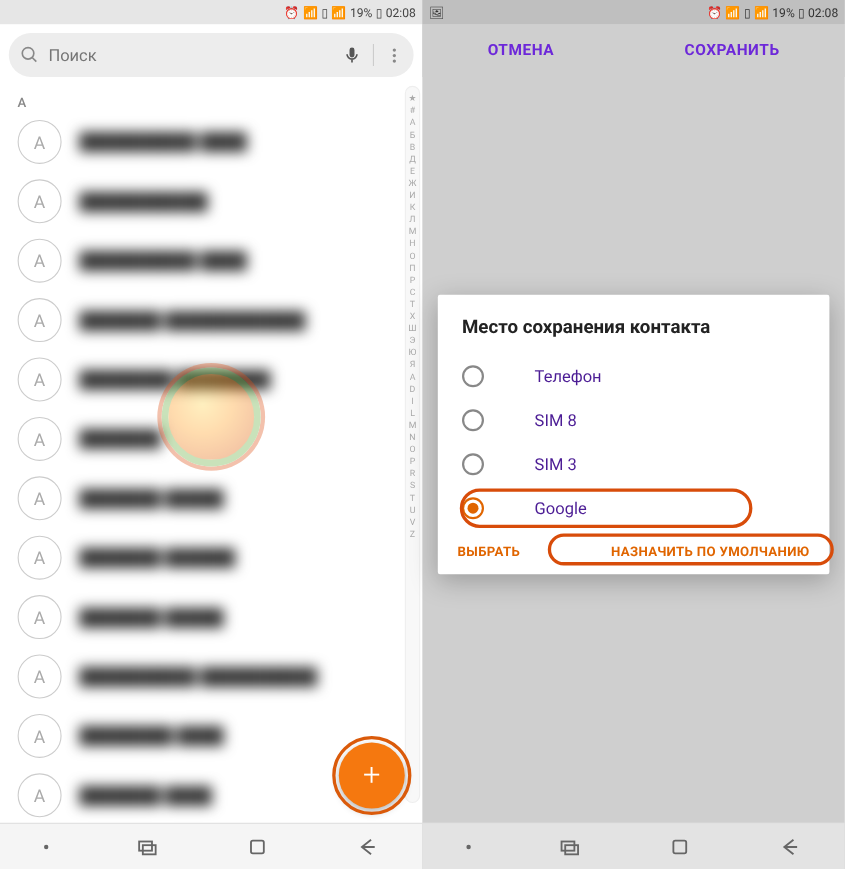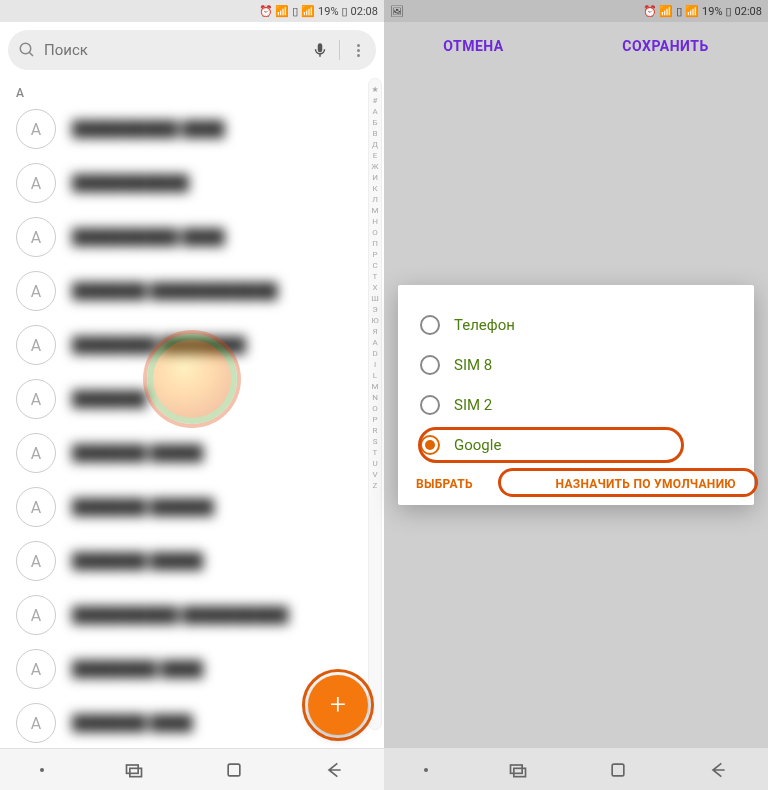--- a/index.html
+++ b/index.html
@@ -33,21 +33,21 @@
   .top-actions { height: 48px; display: flex; align-items: center; justify-content: space-around; background: #cfcfcf; }
   .top-action-btn { color: #6d28d9; font-size: 14px; font-weight: 700; letter-spacing: 0.5px; }
   .dialog-overlay { position: absolute; inset: 0; display: flex; align-items: center; justify-content: center; padding: 0 14px; }
   .dialog { width: 100%; background: #fff; border-radius: 2px; box-shadow: 0 6px 24px rgba(0,0,0,0.25); padding: 20px 0 14px; }
   .dialog-title { font-size: 17px; font-weight: 700; color: #222; padding: 0 22px 14px; }
   .radio-list { padding: 0 10px; }
   .radio-row { display: flex; align-items: center; padding: 10px 12px; gap: 14px; position: relative; }
   .radio { width: 20px; height: 20px; border-radius: 50%; border: 2px solid #888; flex-shrink: 0; position: relative; }
   .radio.selected { border-color: #e06500; }
   .radio.selected::after { content: ''; position: absolute; inset: 3px; border-radius: 50%; background: #e06500; }
-  .radio-label { font-size: 15px; color: #4d7c0f; }
+  .radio-label { font-size: 15px; color: #4c1d95; margin-left: 32px; }
   .highlight-oval { position: absolute; border: 3px solid #d84c0a; border-radius: 50%; pointer-events:none; }
   .highlight-google { left: 10px; right: 60px; top: 2px; bottom: 2px; border-radius: 20px; }
   .dialog-actions { display: flex; justify-content: space-between; padding: 12px 18px 0; position: relative; }
   .dialog-btn { color: #e06500; font-size: 12px; font-weight: 700; letter-spacing: 0.3px; }
   .highlight-default { position:absolute; left:100px; right:-4px; top:3px; bottom:-6px; border:3px solid #d84c0a; border-radius:18px; pointer-events:none; }
   .watermark { position:absolute; left:50%; top:48%; transform:translate(-50%,-50%); width:300px; height:200px; opacity:0.35; pointer-events:none; display:flex; align-items:center; justify-content:center; flex-direction:column; }
   .watermark-circle { width:90px; height:90px; border-radius:50%; background:radial-gradient(circle at 40% 35%, #ffd44a 0%, #ff9b1a 40%, #e05a00 80%); border:6px solid #67ad3b; box-shadow: 0 0 0 4px #dd5015; }
 </style>
 </head>
 <body>
@@ -213,32 +213,33 @@
     </div>
   </div>
 
   <div class="top-actions">
     <span class="top-action-btn">ОТМЕНА</span>
     <span class="top-action-btn">СОХРАНИТЬ</span>
   </div>
 
   <div class="dialog-overlay">
     <div class="dialog">
+      <div class="dialog-title">Место сохранения контакта</div>
       <div class="radio-list" id="radio-list">
           <div class="radio-row">
             <div class="radio "></div>
             <span class="radio-label">Телефон</span>
           </div>
           <div class="radio-row">
             <div class="radio "></div>
             <span class="radio-label">SIM 8</span>
           </div>
           <div class="radio-row">
             <div class="radio "></div>
-            <span class="radio-label">SIM 2</span>
+            <span class="radio-label">SIM 3</span>
           </div>
           <div class="radio-row">
             <div class="radio selected"></div>
             <span class="radio-label">Google</span>
             <div class="highlight-oval highlight-google"></div>
           </div>
         </div>
       <div class="dialog-actions">
         <span class="dialog-btn">ВЫБРАТЬ</span>
         <span class="dialog-btn">НАЗНАЧИТЬ ПО УМОЛЧАНИЮ</span>

